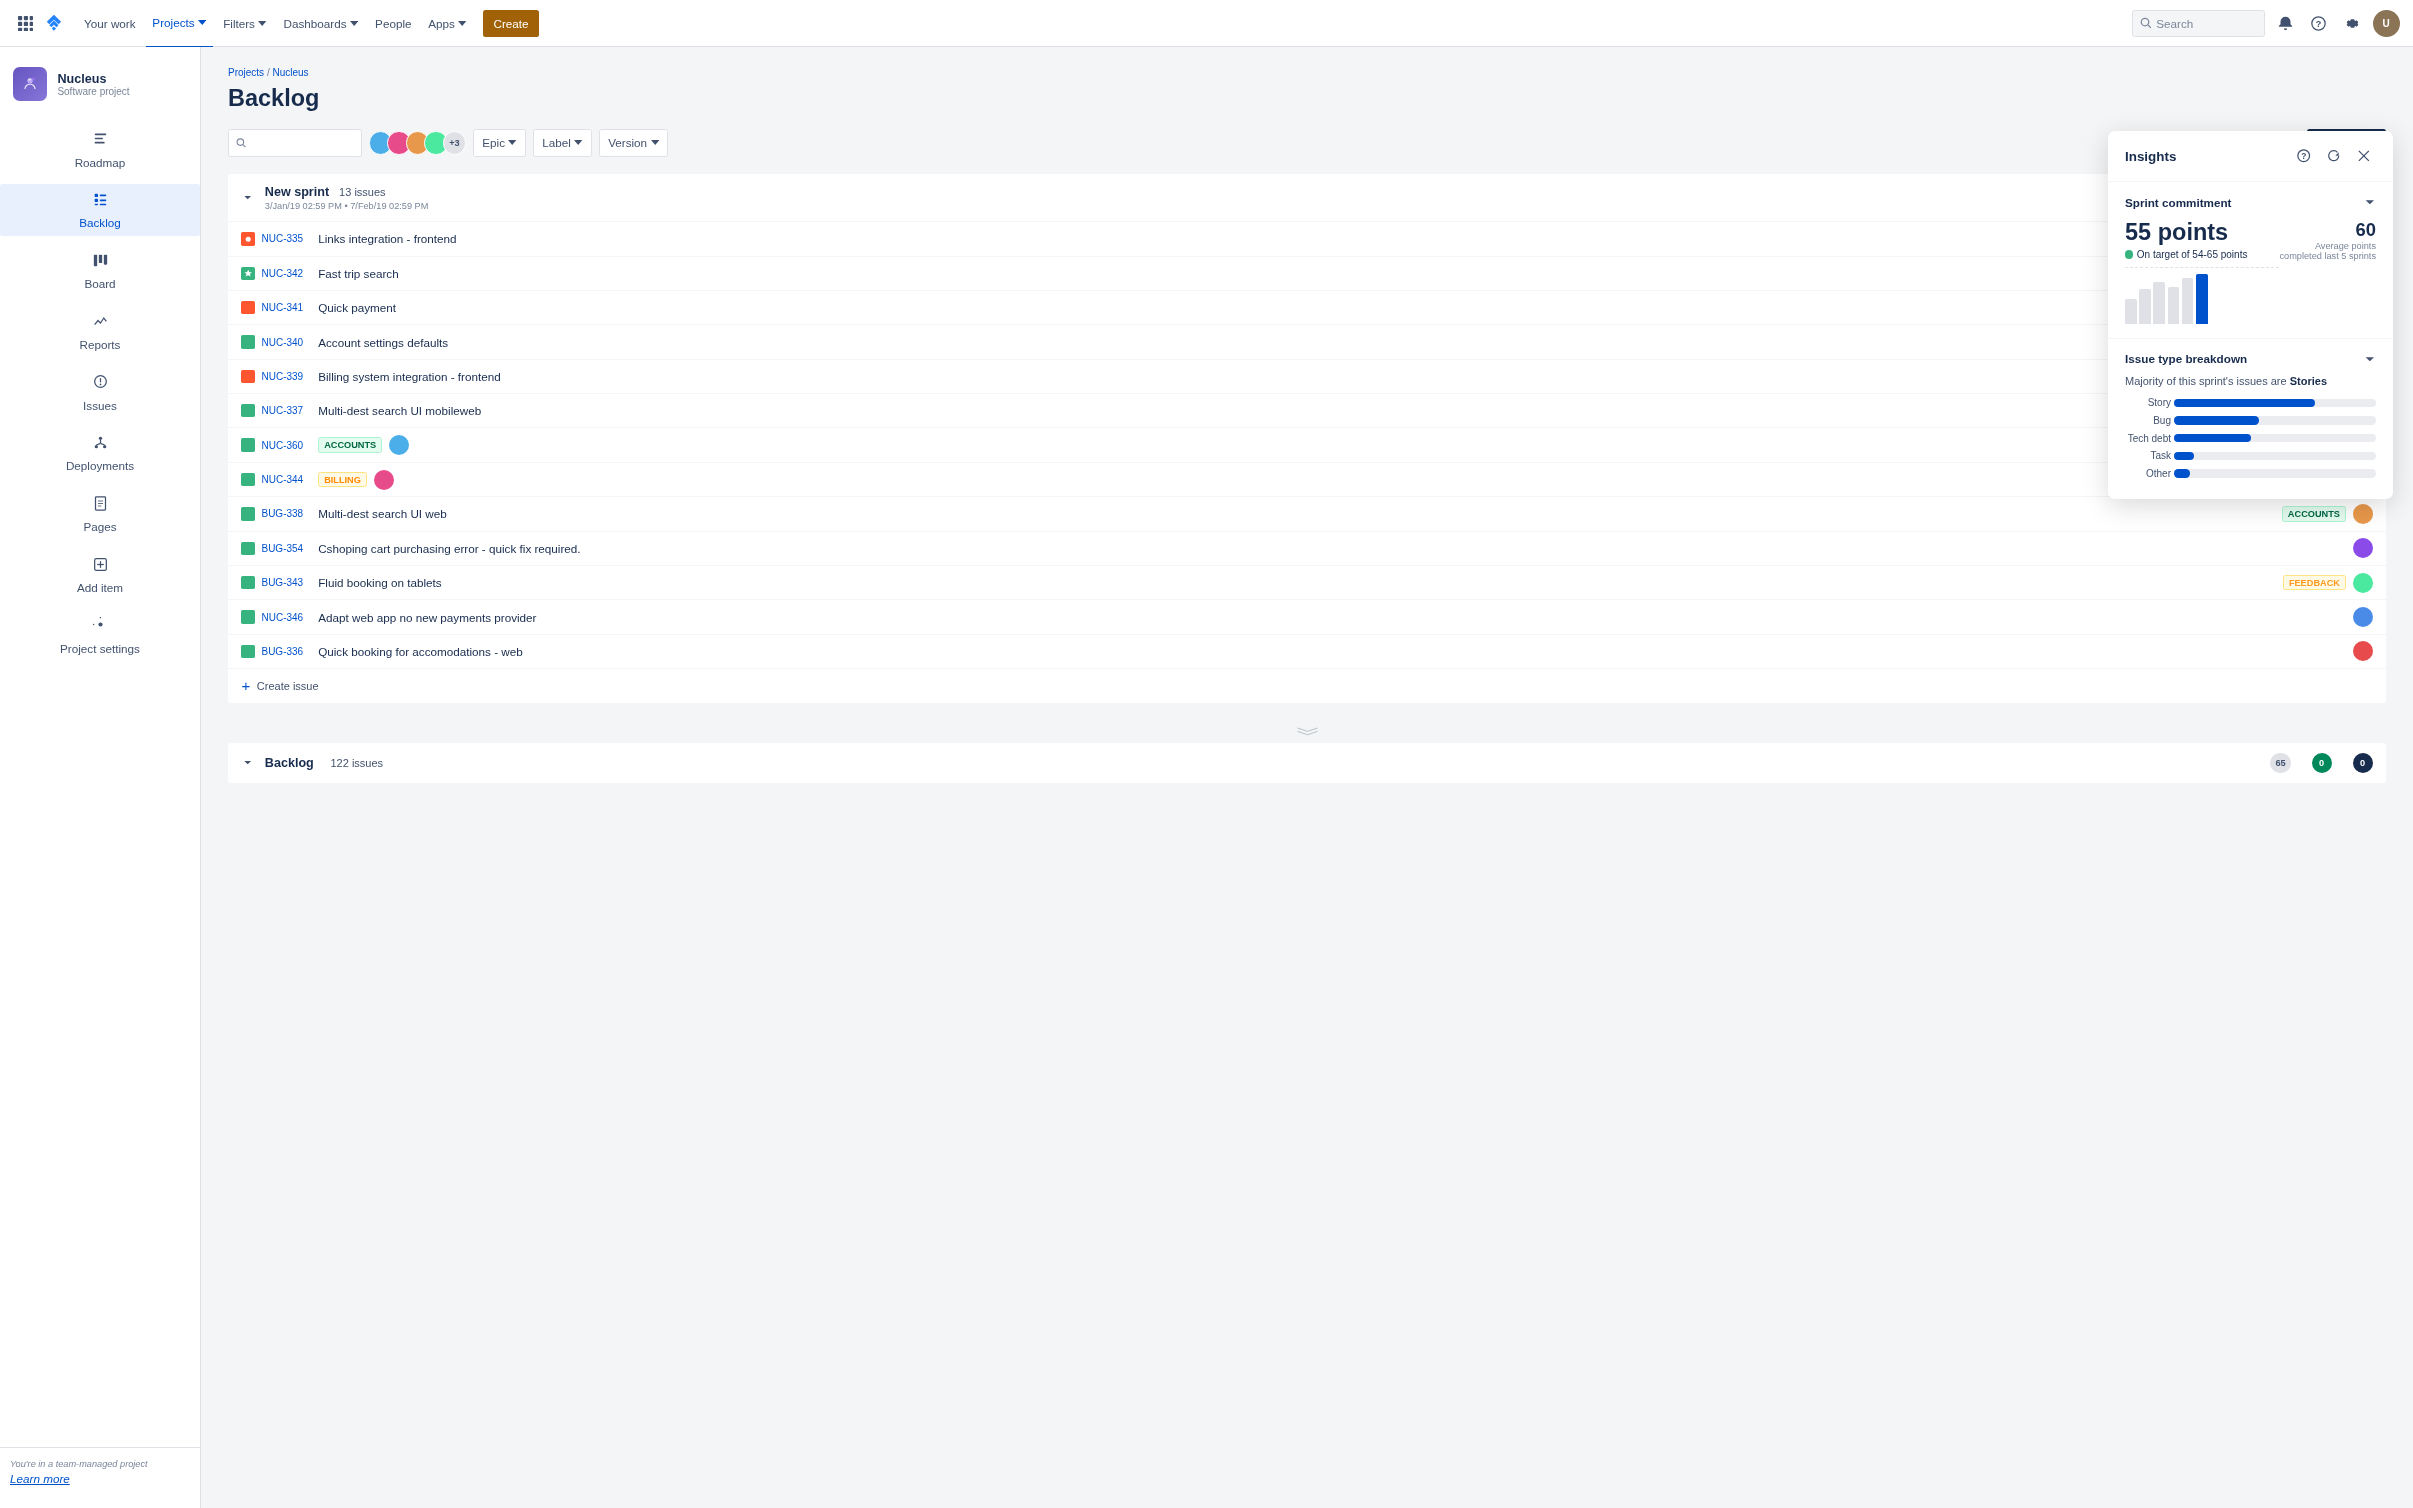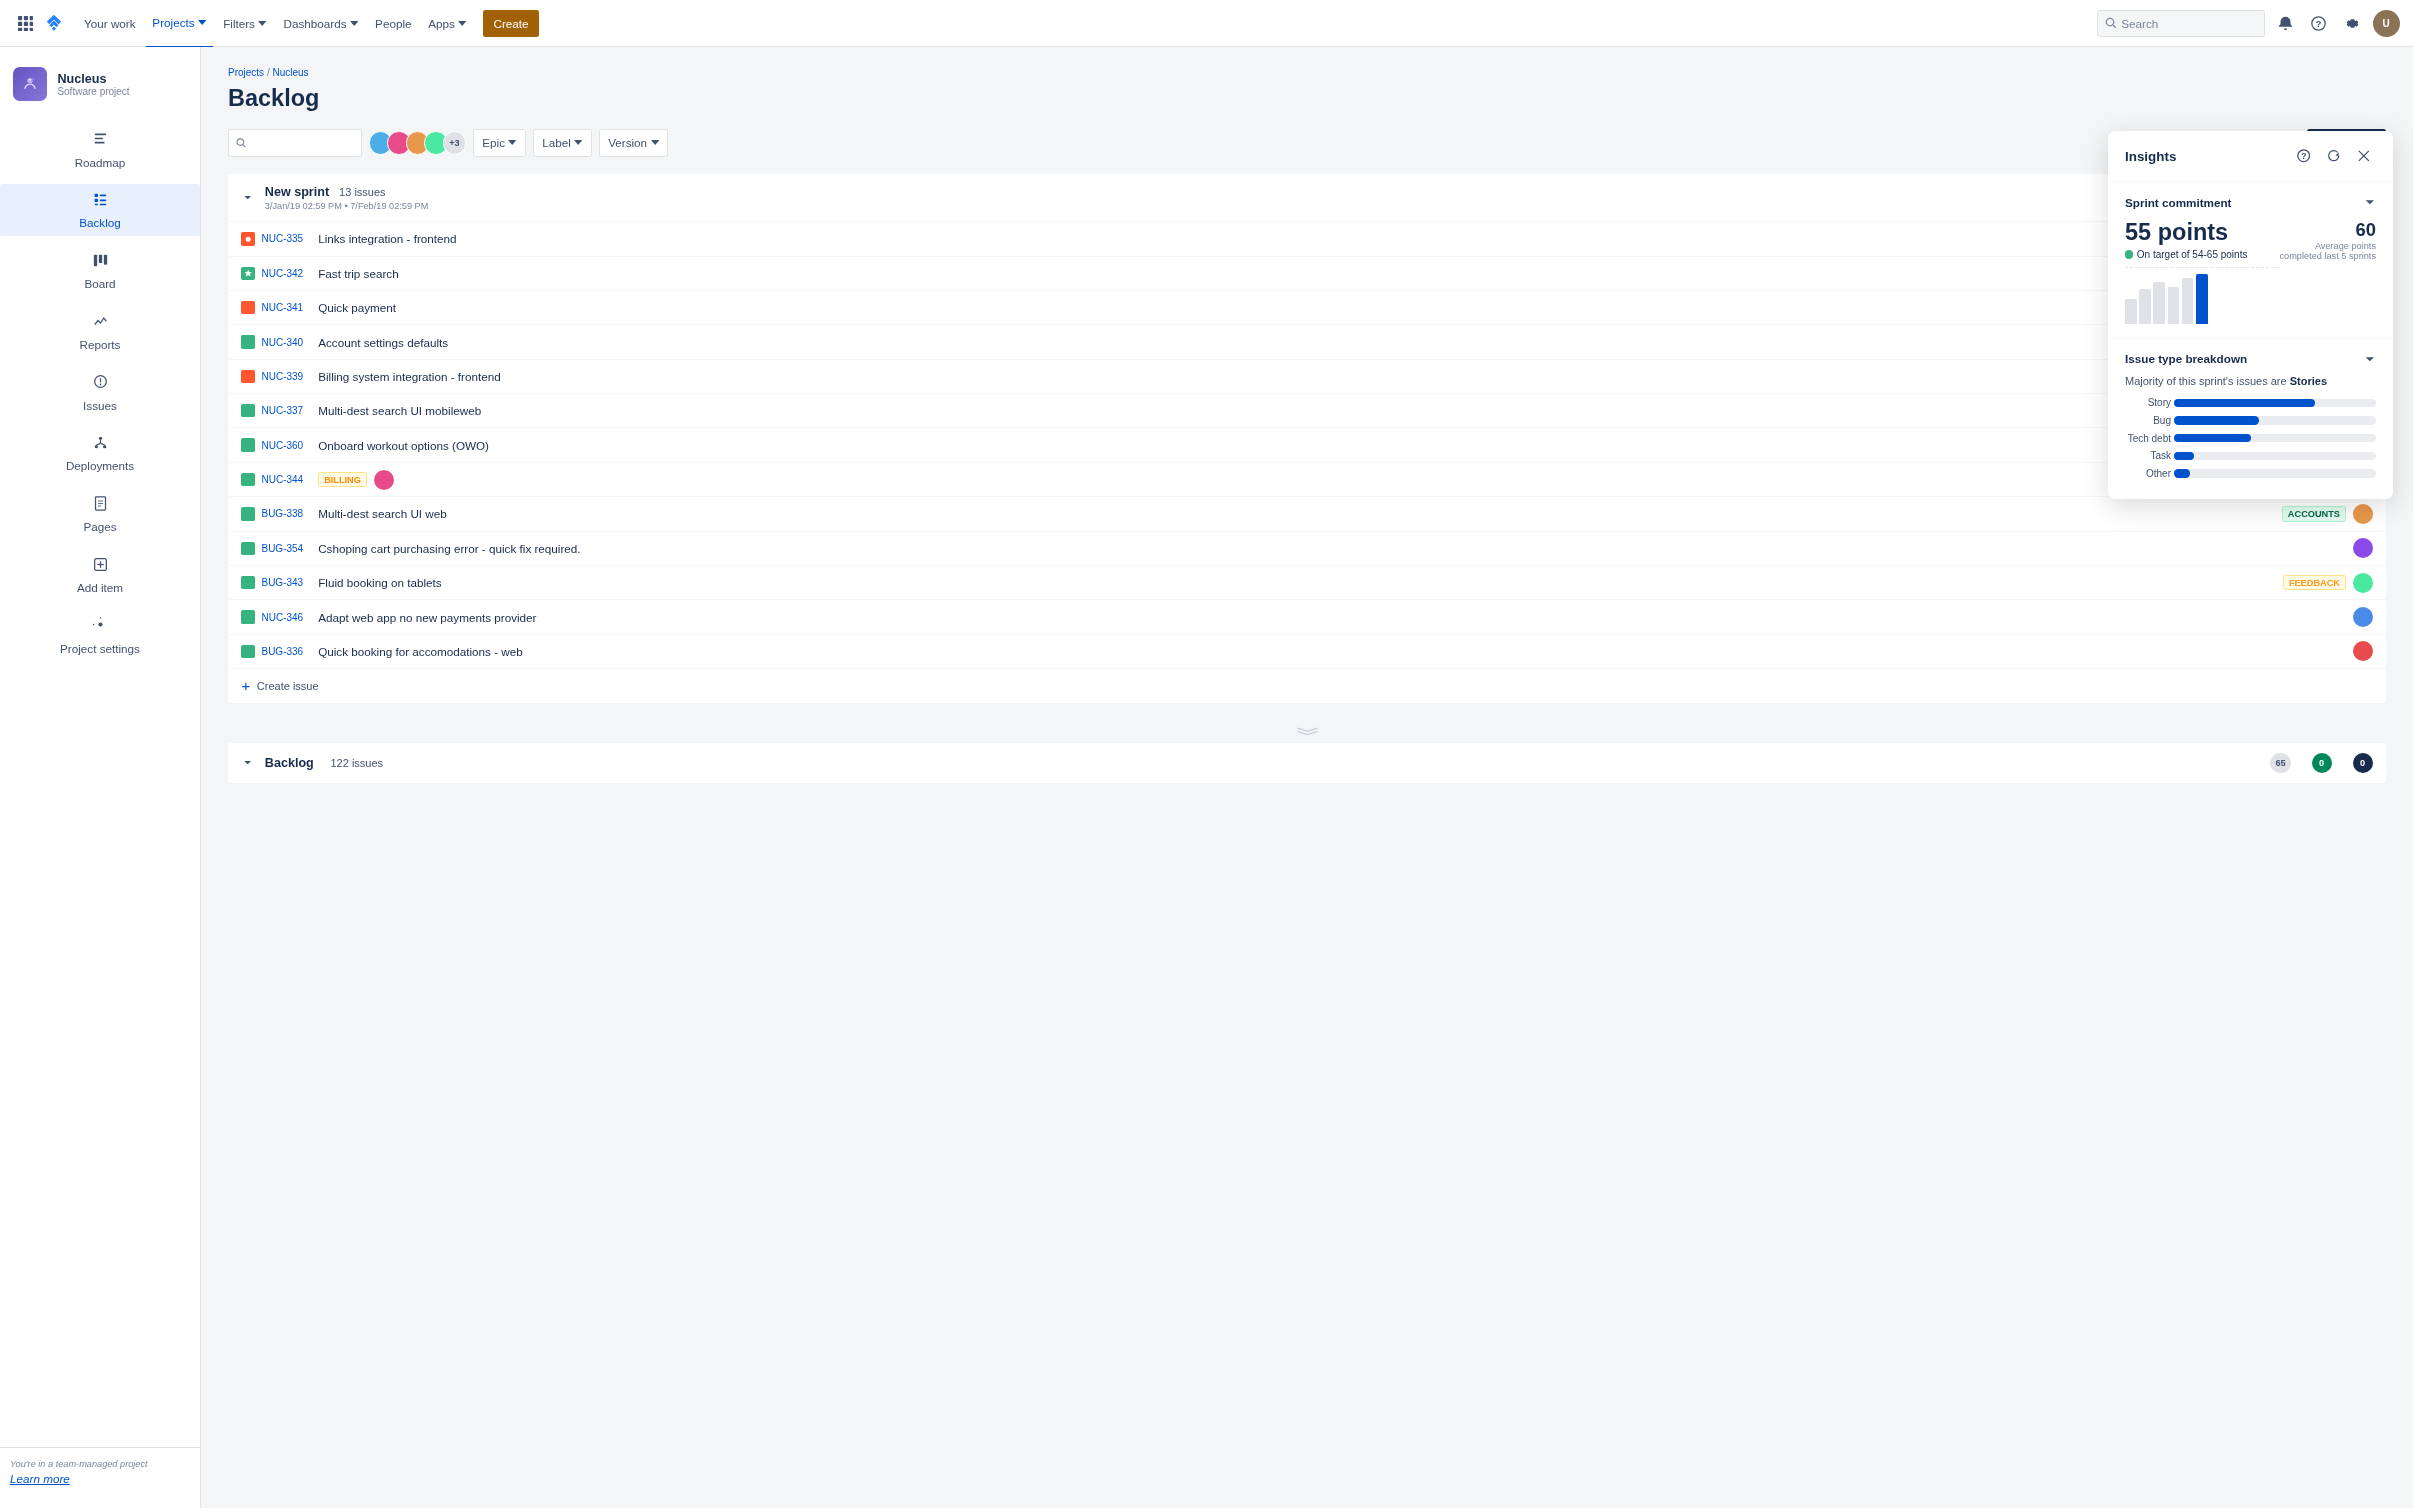--- a/index.html
+++ b/index.html
@@ -12,21 +12,21 @@
     }
     .topnav-left { display: flex; align-items: center; gap: 3.4px; }
     .grid-icon { width: 23.5px; height: 23.5px; display: flex; align-items: center; justify-content: center; color: #42526e; cursor: pointer; }
     .jira-logo { display: flex; align-items: center; gap: 3.4px; margin-right: 6.7px; }
     .jira-logo-svg { width: 27px; height: 27px; }
     .nav-item { padding: 0 6.7px; height: 47px; display: flex; align-items: center; font-size: 11.7px; color: #42526e; cursor: pointer; white-space: nowrap; }
     .nav-item.active { color: #0052cc; border-bottom: 1.7px solid #0052cc; }
     .nav-item svg { margin-left: 3.4px; }
     .create-btn { background: #a16207; color: #fff; border: none; border-radius: 2.5px; padding: 0 10px; height: 27px; font-size: 11.7px; font-weight: 500; cursor: pointer; margin-left: 6.7px; }
     .topnav-right { margin-left: auto; display: flex; align-items: center; gap: 6.7px; }
-    .search-box { display: flex; align-items: center; background: #f4f5f7; border: 0.8px solid #dfe1e6; border-radius: 2.5px; padding: 0 6.7px; height: 27px; width: 168px; color: #7a869a; gap: 5px; cursor: pointer; }
+    .search-box { display: flex; align-items: center; background: #f4f5f7; border: 0.8px solid #dfe1e6; border-radius: 2.5px; padding: 0 6.7px; height: 27px; width: 133px; color: #7a869a; gap: 5px; cursor: pointer; }
     .icon-btn { width: 27px; height: 27px; display: flex; align-items: center; justify-content: center; border-radius: 50%; cursor: pointer; color: #42526e; }
     .avatar-circle { width: 27px; height: 27px; border-radius: 50%; background: #8b7355; display: flex; align-items: center; justify-content: center; color: #fff; font-size: 10px; font-weight: 600; overflow: hidden; }
 
     
     .app-body { display: flex; margin-top: 47px; min-height: calc(100vh - 47px); }
 
     
     .sidebar { width: 201px; min-width: 201px; background: #fff; border-right: 0.8px solid #dfe1e6; padding: 13.4px 0; display: flex; flex-direction: column; }
     .project-header { display: flex; align-items: center; gap: 10px; padding: 6.7px 13.4px 13.4px; }
     .project-avatar { width: 34px; height: 34px; border-radius: 6.7px; background: linear-gradient(135deg, #6554c0, #8777d9); display: flex; align-items: center; justify-content: center; }
@@ -466,21 +466,20 @@
       <div class="issue-row">
         <div class="issue-type-icon type-story"></div>
         <span class="issue-id">NUC-337</span>
         <span class="issue-title">Multi-dest search UI mobileweb</span>
         <span class="label-tag label-accounts">ACCOUNTS</span>
         <div class="issue-avatar av4"></div>
       </div>
       <div class="issue-row">
         <div class="issue-type-icon type-story"></div>
         <span class="issue-id">NUC-360</span>
-        <span class="issue-title">Onboard workout options (OWO)</span>
         <span class="label-tag label-accounts">ACCOUNTS</span>
         <div class="issue-avatar av1"></div>
       </div>
       <div class="issue-row">
         <div class="issue-type-icon type-story"></div>
         <span class="issue-id">NUC-344</span>
         <span class="label-tag label-billing">BILLING</span>
         <div class="issue-avatar av2"></div>
       </div>
       <div class="issue-row">

